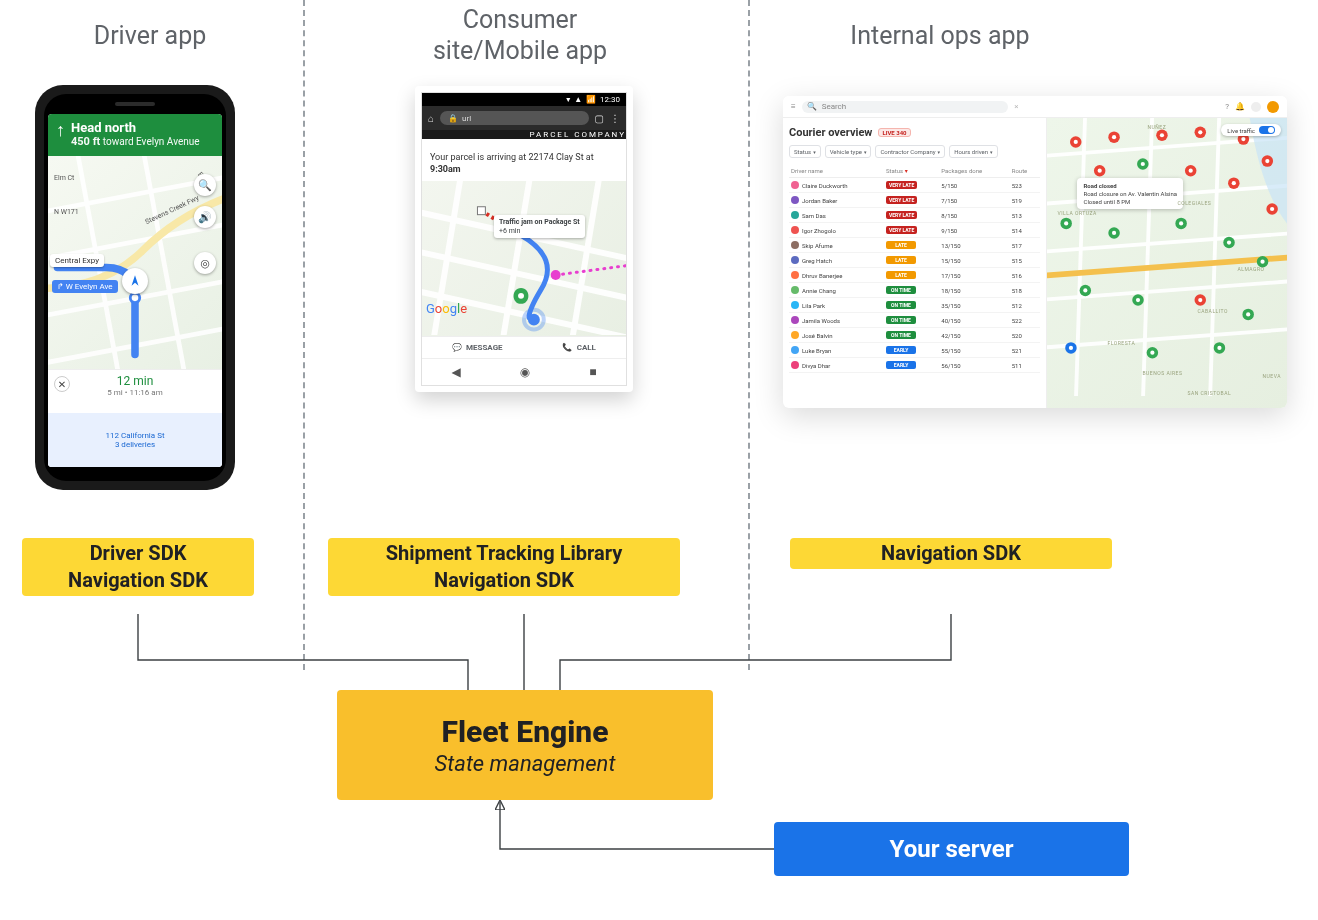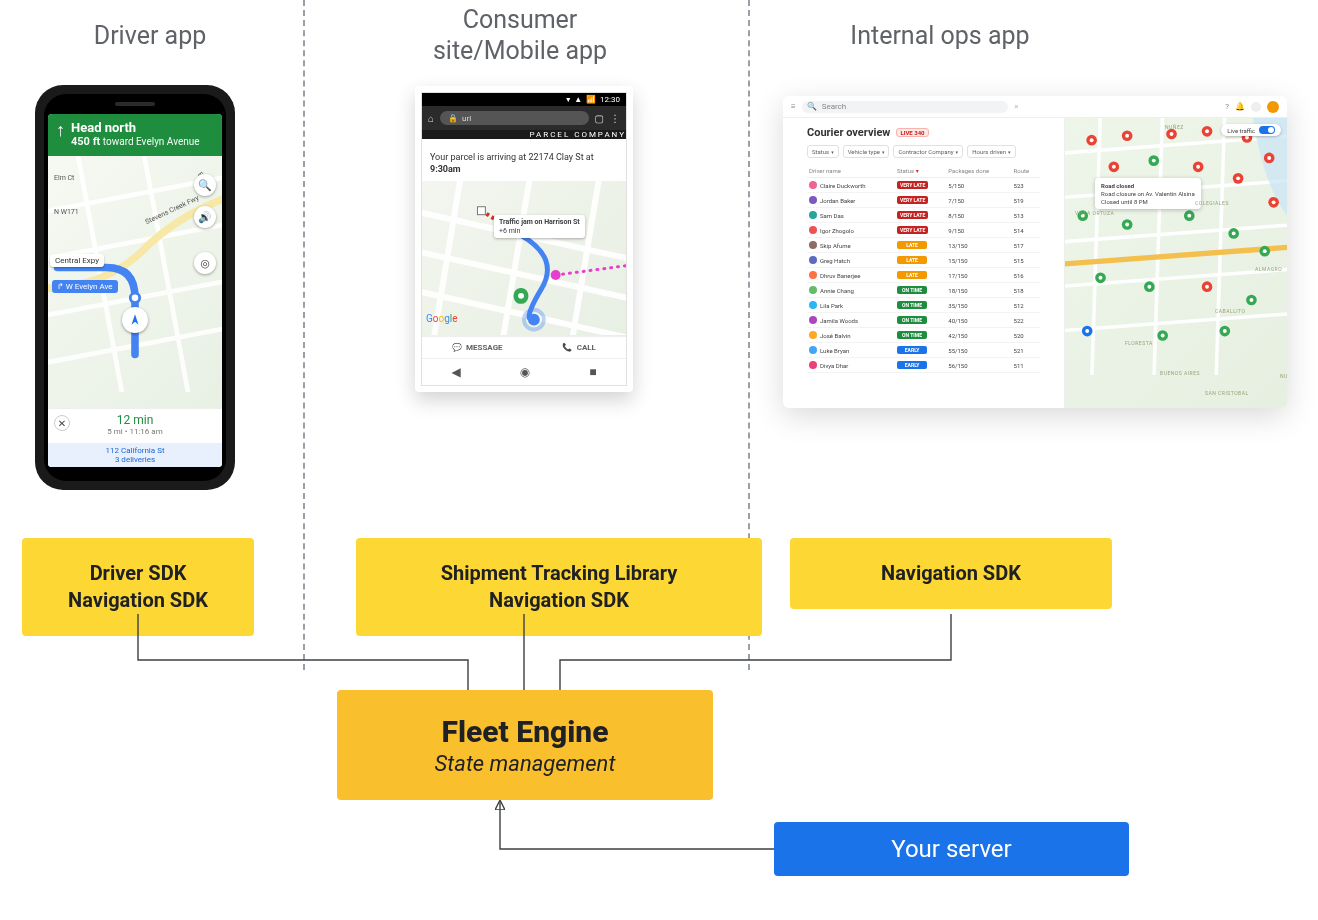--- a/index.html
+++ b/index.html
@@ -54,21 +54,21 @@
 
   
   .sdkbox{
     position:absolute;
     background:var(--yellow);
     border-radius:4px;
     display:flex;
     flex-direction:column;
     align-items:center;
     justify-content:center;
-    padding:22px 30px;
+    padding:2px 30px;
     color:var(--ink);
     font-weight:700;
     font-size:20px;
     line-height:1.35;
     text-align:center;
   }
   .sdkbox span{display:block}
 
   
   .enginebox{
@@ -87,21 +87,21 @@
 
   
   .serverbox{
     position:absolute;
     background:var(--blue);
     color:#fff;
     border-radius:4px;
     display:flex;
     align-items:center;
     justify-content:center;
-    font-weight:400;
+    font-weight:700;
     font-size:24px;
   }
 
   
   svg.wires{
     position:absolute;
     left:0;top:0;
     width:1318px;height:920px;
     pointer-events:none;
   }
@@ -164,37 +164,37 @@
   .drv-route{position:absolute;inset:0}
   .drv-compass{position:absolute;bottom:75px;left:50%;transform:translateX(-50%);width:26px;height:26px;border-radius:50%;background:#fff;box-shadow:0 1px 3px rgba(0,0,0,.4);display:flex;align-items:center;justify-content:center;color:#1a73e8}
   .drv-bottom{
     background:#fff;border-top:1px solid #eee;
     padding:4px 6px 2px;position:relative;
     font-size:9px;color:#555;text-align:center;
   }
   .drv-bottom .close{position:absolute;left:6px;top:6px;width:16px;height:16px;border-radius:50%;border:1px solid #ccc;display:flex;align-items:center;justify-content:center;font-size:10px;color:#444}
   .drv-bottom .eta{color:var(--green);font-weight:400;font-size:12px}
   .drv-bottom .meta{font-size:8px;color:#777}
-  .drv-bottom .addr{background:#e8f0fe;margin:7px -6px -2px;padding:3px 0;font-size:8px;color:#1967d2}
+  .drv-bottom .addr{background:#e8f0fe;margin:16px -6px -2px;padding:18px 0;font-size:8px;color:#1967d2}
 
   
   .cphone-wrap{position:absolute;width:218px;background:#fff;box-shadow:0 8px 20px rgba(0,0,0,.18);border-radius:4px;padding:6px}
   .cphone-wrap .shot{border:1px solid #e0e0e0}
   .cphone-bar{background:#000;color:#fff;font-size:8px;display:flex;justify-content:flex-end;align-items:center;gap:4px;padding:2px 6px}
   .cphone-url{background:#2b2b2b;padding:5px 6px;display:flex;align-items:center;gap:6px}
   .cphone-url .field{flex:1;background:#555;border-radius:12px;height:14px;display:flex;align-items:center;padding:0 8px;color:#ddd;font-size:8px;gap:4px}
   .cphone-url .sq{color:#ddd;font-size:10px}
   .cphone-brand{background:#1b1b1b;color:#fff;letter-spacing:2px;font-size:8px;text-align:right;padding:0 0}
   .cphone-msg{font-size:9px;padding:12px 8px 6px;color:#333;line-height:1.35}
   .cphone-msg b{font-weight:700}
   .cmap{height:155px;position:relative;background:linear-gradient(135deg,#f3f6ef,#e8efe3);overflow:hidden}
   .cmap svg{position:absolute;inset:0}
   .traffic-chip{position:absolute;background:#fff;border-radius:3px;box-shadow:0 1px 3px rgba(0,0,0,.3);font-size:7px;padding:3px 5px;line-height:1.2}
   .traffic-chip b{font-weight:700}
-  .glogo{position:absolute;left:4px;bottom:12px;font-size:10px;color:#777}
+  .glogo{position:absolute;left:4px;bottom:20px;font-size:13px;color:#777}
   .glogo .g1{color:#4285F4}.glogo .g2{color:#EA4335}.glogo .g3{color:#FBBC05}.glogo .g4{color:#34A853}
   .cactions{display:flex;justify-content:space-around;padding:6px 0;border-top:1px solid #eee;border-bottom:1px solid #eee;font-size:8px;font-weight:700;color:#5f6368}
   .cactions .a{display:flex;gap:4px;align-items:center}
   .pkginfo{padding:6px 8px 10px;font-size:8px;color:#666}
   .pkginfo .bar{height:5px;background:#e0e0e0;border-radius:3px;margin-top:4px}
   .sysnav{display:flex;justify-content:space-around;padding:6px 0;color:#555;font-size:12px}
 
   
   .ops{
     position:absolute;
@@ -203,21 +203,21 @@
     box-shadow:0 8px 30px rgba(0,0,0,.15);
     overflow:hidden;
     display:flex;flex-direction:column;
   }
   .ops-topbar{height:22px;background:#fff;border-bottom:1px solid #eee;display:flex;align-items:center;gap:6px;padding:0 8px;font-size:8px;color:#888}
   .ops-topbar .srch{flex:1;max-width:220px;height:12px;background:#f1f3f4;border-radius:8px;display:flex;align-items:center;padding:0 6px;gap:4px;color:#888}
   .ops-topbar .spacer{flex:1}
   .ops-topbar .ic{width:10px;height:10px;border-radius:50%;background:#eee;display:inline-block}
   .ops-topbar .av{width:12px;height:12px;border-radius:50%;background:#f29900}
   .ops-body{flex:1;display:flex;min-height:0}
-  .ops-left{flex:1.05;padding:8px 24px;overflow:hidden}
+  .ops-left{flex:1.05;padding:8px 6px;overflow:hidden}
   .ops-right{flex:1;position:relative;background:linear-gradient(135deg,#eef6ea,#e6efe0);border-left:1px solid #eee}
   .ops-title{font-size:11px;font-weight:700;color:#333;display:flex;align-items:center;gap:6px}
   .ops-title .tag{font-size:6px;background:#fce8e6;border:1px solid #f5b5ae;color:#c5221f;padding:0 3px;border-radius:3px;font-weight:700}
   .ops-filters{display:flex;gap:4px;margin:6px 0}
   .ops-filters .f{font-size:6px;border:1px solid #dfe1e5;border-radius:3px;padding:2px 4px;color:#5f6368;display:flex;align-items:center;gap:2px}
   .ops-filters .f::after{content:"▾";font-size:5px}
   .ops-table{width:100%;border-collapse:collapse;font-size:6px;color:#444}
   .ops-table th{text-align:left;font-weight:400;color:#888;border-bottom:1px solid #eee;padding:3px 2px}
   .ops-table td{border-bottom:1px solid #f3f3f3;padding:3px 2px;white-space:nowrap}
   .ops-table .nm{display:flex;align-items:center;gap:3px}
@@ -359,21 +359,21 @@
             <circle cx="113" cy="140" r="10" fill="none" stroke="#4383f2" stroke-opacity=".35" stroke-width="4"></circle>
 
           <g transform="translate(100,124)">
               <path d="M0 0 C-10 0 -10 -16 0 -16 C10 -16 10 0 0 0 L0 10 Z" fill="#34a853"></path>
               <circle cx="0" cy="-8" r="3" fill="#fff"></circle>
             </g>
 
           <rect x="56" y="26" width="8" height="8" fill="#fff" stroke="#777"></rect>
         </svg>
         <div class="traffic-chip" style="left:72px;top:34px">
-          <b>Traffic jam on Harrison St</b><br>
+          <b>Traffic jam on Package St</b><br>
           <span>+6 min</span>
         </div>
         <div class="glogo">
           <span class="g1">G</span><span class="g2">o</span><span class="g3">o</span><span class="g1">g</span><span class="g4">l</span><span class="g2">e</span>
         </div>
       </div>
       <div class="cactions">
         <div class="a">
             <span>💬</span>
             <span>MESSAGE</span>
@@ -670,21 +670,21 @@
             <div class="neigh" style="left: 140px; top: 272px;">SAN CRISTOBAL</div>
           </div>
       </div>
     </div>
   </div>
 
   <div class="sdkbox" style="left:22px;top:538px;width:232px">
     <span>Driver SDK</span>
     <span>Navigation SDK</span>
   </div>
-  <div class="sdkbox" style="left:356px;top:538px;width:406px">
+  <div class="sdkbox" style="left:328px;top:538px;width:352px">
     <span>Shipment Tracking Library</span>
     <span>Navigation SDK</span>
   </div>
   <div class="sdkbox" style="left:790px;top:538px;width:322px">
     <span>Navigation SDK</span>
   </div>
 
   <div class="enginebox" style="left:337px;top:690px;width:376px;height:110px">
     <div class="t1">Fleet Engine</div>
     <div class="t2">State management</div>

